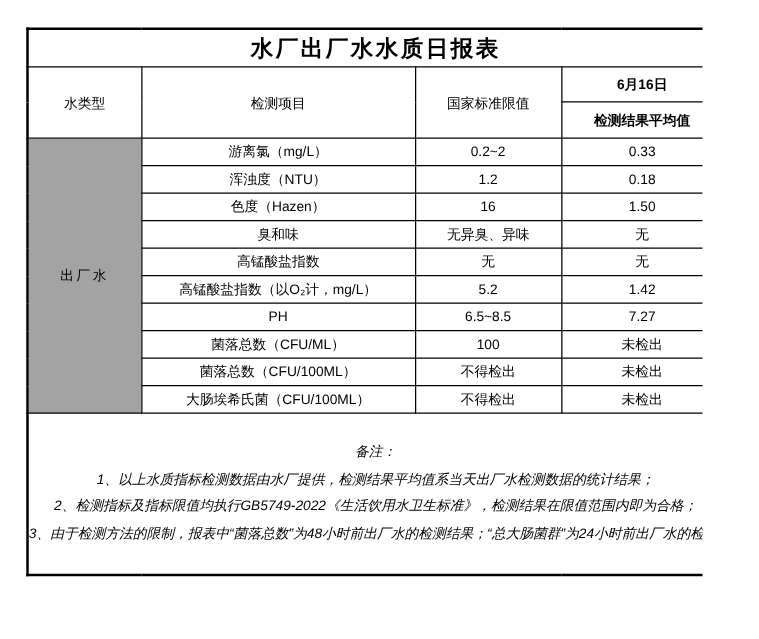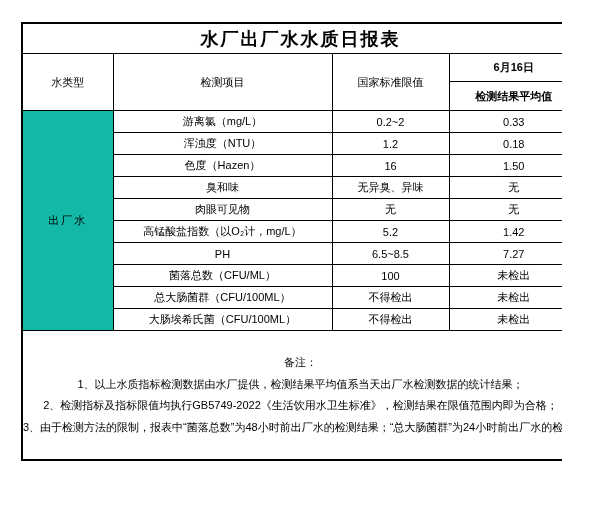--- a/index.html
+++ b/index.html
@@ -40,20 +40,21 @@
   td.item-cell{text-align:left;padding-left:3px;}
   td.watertype-cell{font-size:14px;letter-spacing:2px;}
   td.notes-cell{
     text-align:left;
     vertical-align:top;
     height:128px;
     padding:10px 5px 0 4px;
     white-space:normal;
     font-size:13.5px;
     line-height:21.5px;
+    font-style:italic;
   }
   .note-line{margin:0;}
 </style>
 </head>
 <body>
 
 <div class="page">
   <table class="report">
     <colgroup>
       <col style="width:91px">
@@ -69,62 +70,62 @@
         <td rowspan="2" class="hdr">水类型</td>
         <td rowspan="2" class="hdr">检测项目</td>
         <td rowspan="2" class="hdr">国家标准限值</td>
         <td class="date-cell">6月16日</td>
       </tr>
       <tr>
         <td class="avg-cell hdr">检测结果平均值</td>
       </tr>
 
       <tr class="data-row">
-        <td rowspan="10" class="watertype-cell" style="background: #14b8a6; margin-left: 41px;">出厂水</td>
+        <td rowspan="10" class="watertype-cell" style="background: #a3a3a3; margin-left: 41px;">出厂水</td>
         <td class="item-cell">游离氯（mg/L）</td>
         <td>0.2~2</td>
         <td>0.33</td>
       </tr>
       <tr class="data-row">
         <td class="item-cell">浑浊度（NTU）</td>
         <td>1.2</td>
         <td>0.18</td>
       </tr>
       <tr class="data-row">
         <td class="item-cell">色度（Hazen）</td>
         <td>16</td>
         <td>1.50</td>
       </tr>
       <tr class="data-row">
         <td class="item-cell">臭和味</td>
         <td>无异臭、异味</td>
         <td>无</td>
       </tr>
       <tr class="data-row">
-        <td class="item-cell">肉眼可见物</td>
+        <td class="item-cell">高锰酸盐指数</td>
         <td>无</td>
         <td>无</td>
       </tr>
       <tr class="data-row">
         <td class="item-cell">高锰酸盐指数（以O₂计，mg/L）</td>
         <td>5.2</td>
         <td>1.42</td>
       </tr>
       <tr class="data-row">
         <td class="item-cell">PH</td>
         <td>6.5~8.5</td>
         <td>7.27</td>
       </tr>
       <tr class="data-row">
         <td class="item-cell">菌落总数（CFU/ML）</td>
         <td>100</td>
         <td>未检出</td>
       </tr>
       <tr class="data-row">
-        <td class="item-cell">总大肠菌群（CFU/100ML）</td>
+        <td class="item-cell">菌落总数（CFU/100ML）</td>
         <td>不得检出</td>
         <td>未检出</td>
       </tr>
       <tr class="data-row">
         <td class="item-cell">大肠埃希氏菌（CFU/100ML）</td>
         <td>不得检出</td>
         <td>未检出</td>
       </tr>
 
       <tr>

